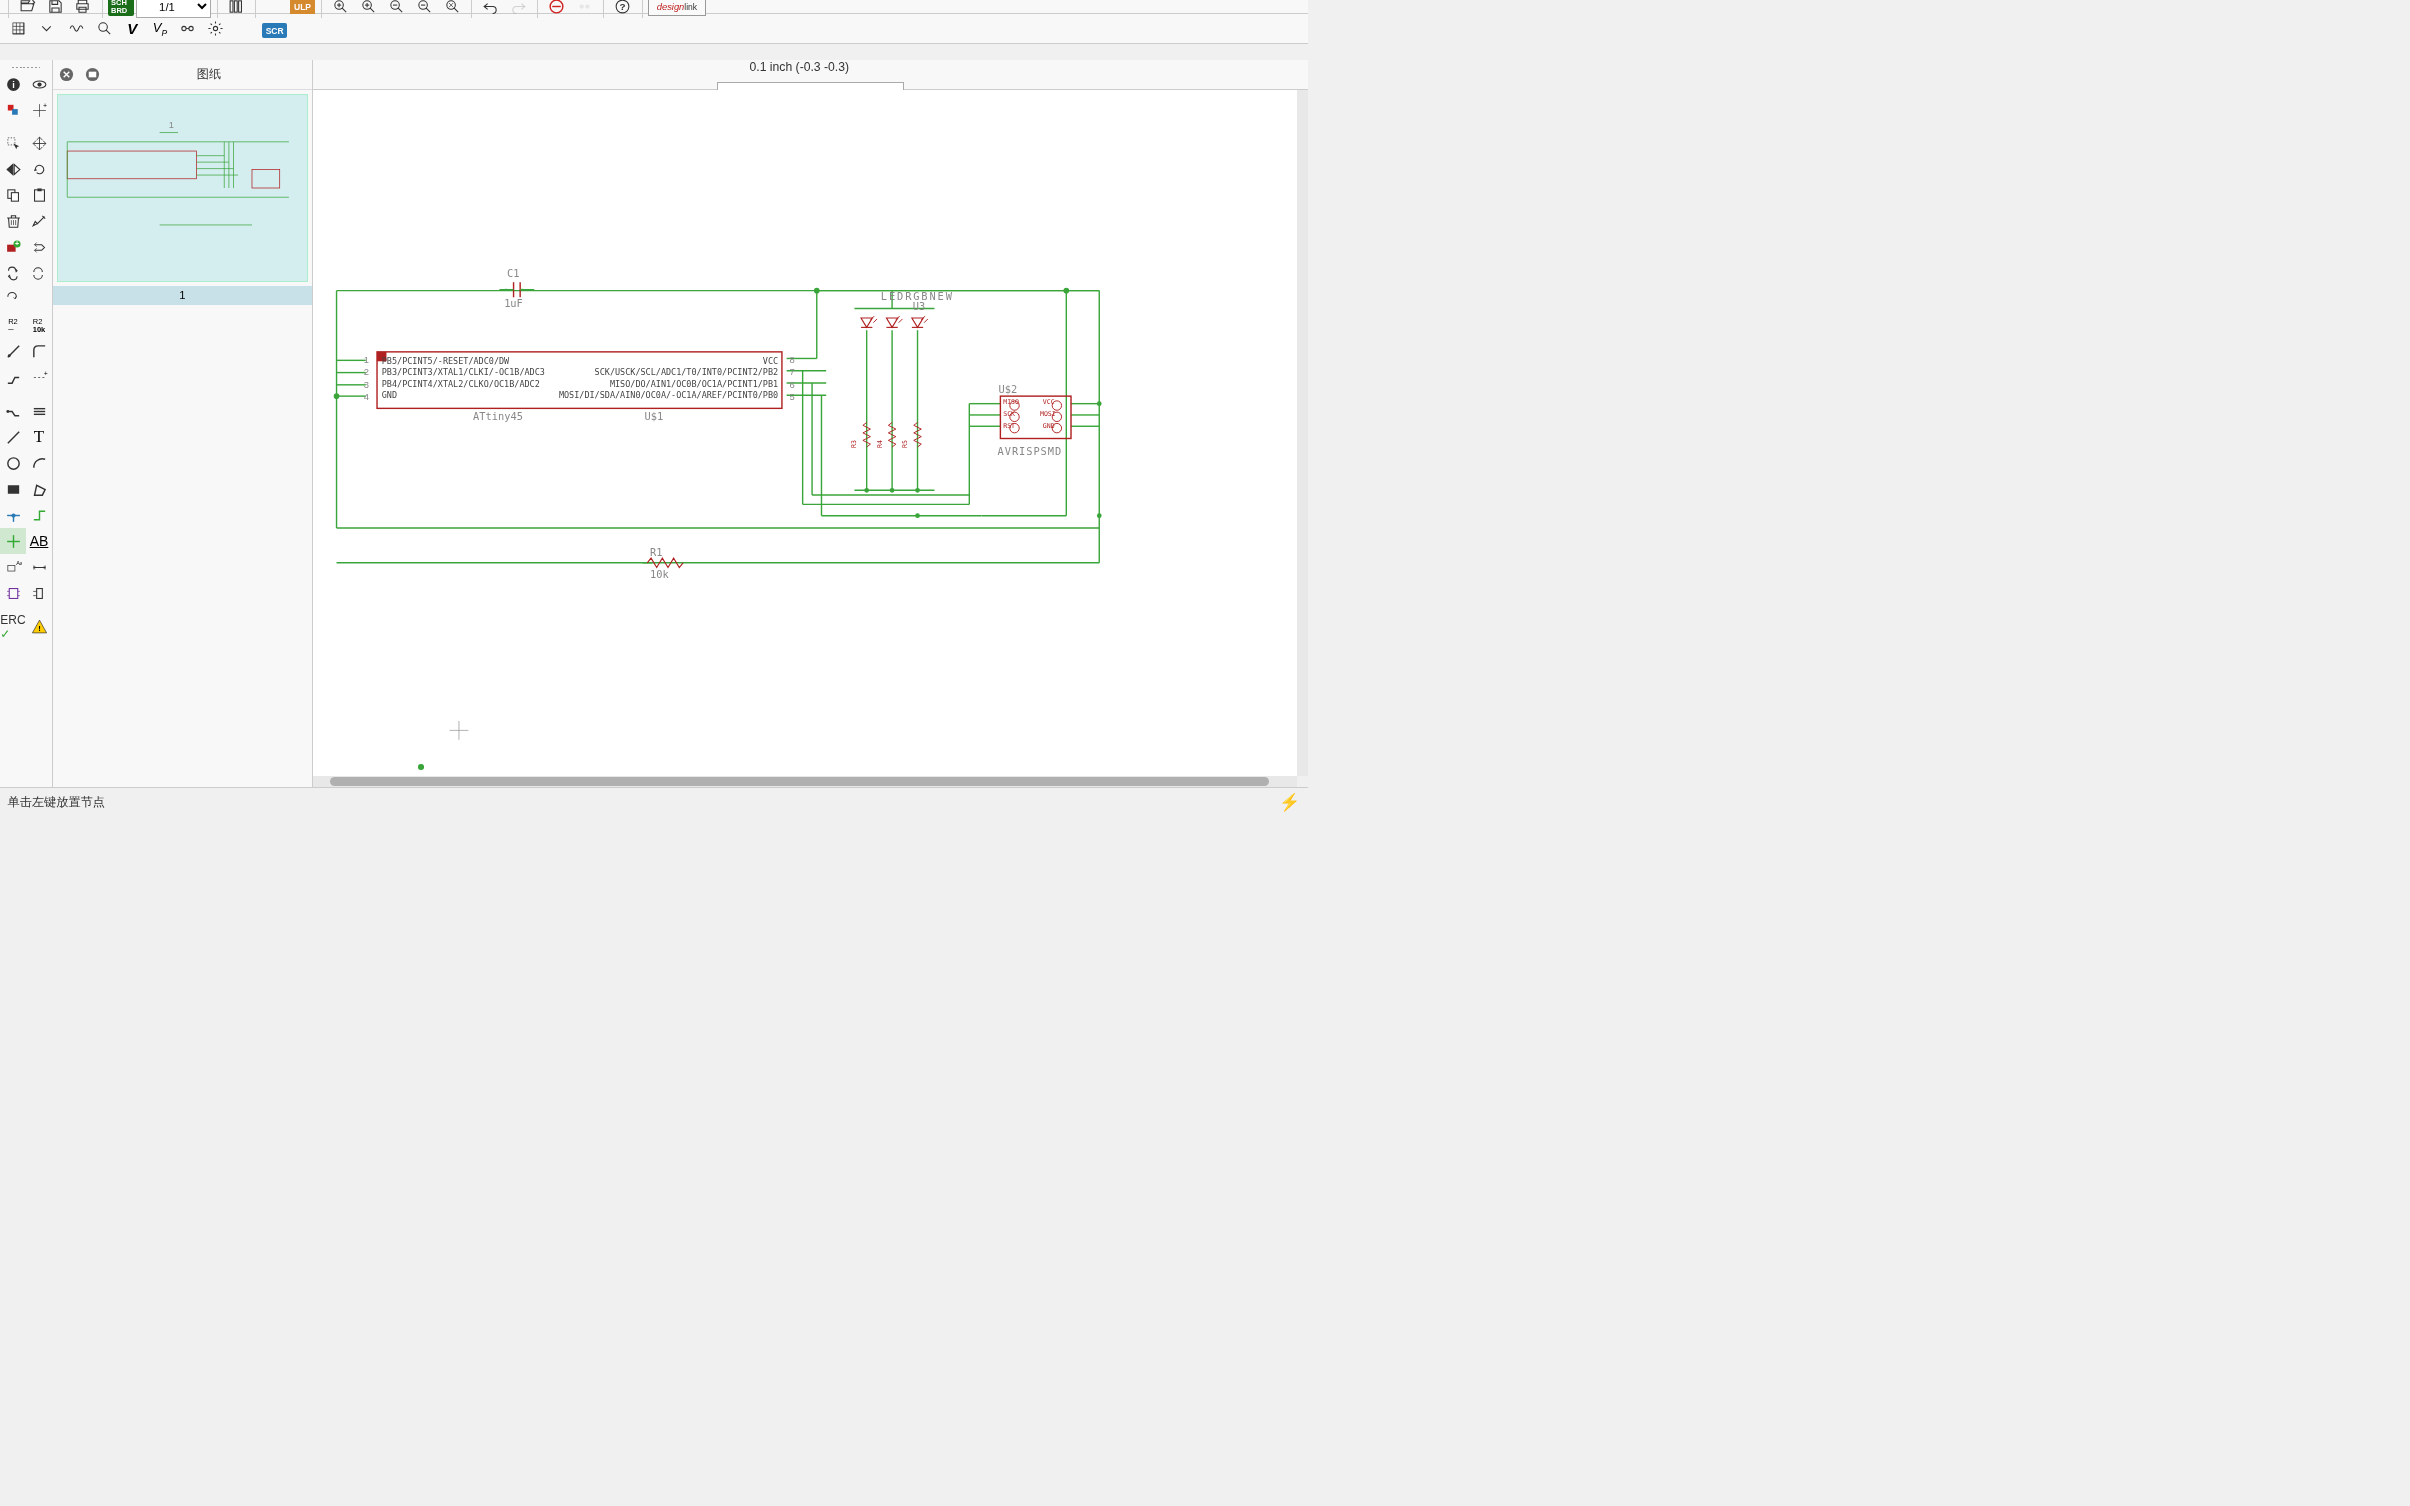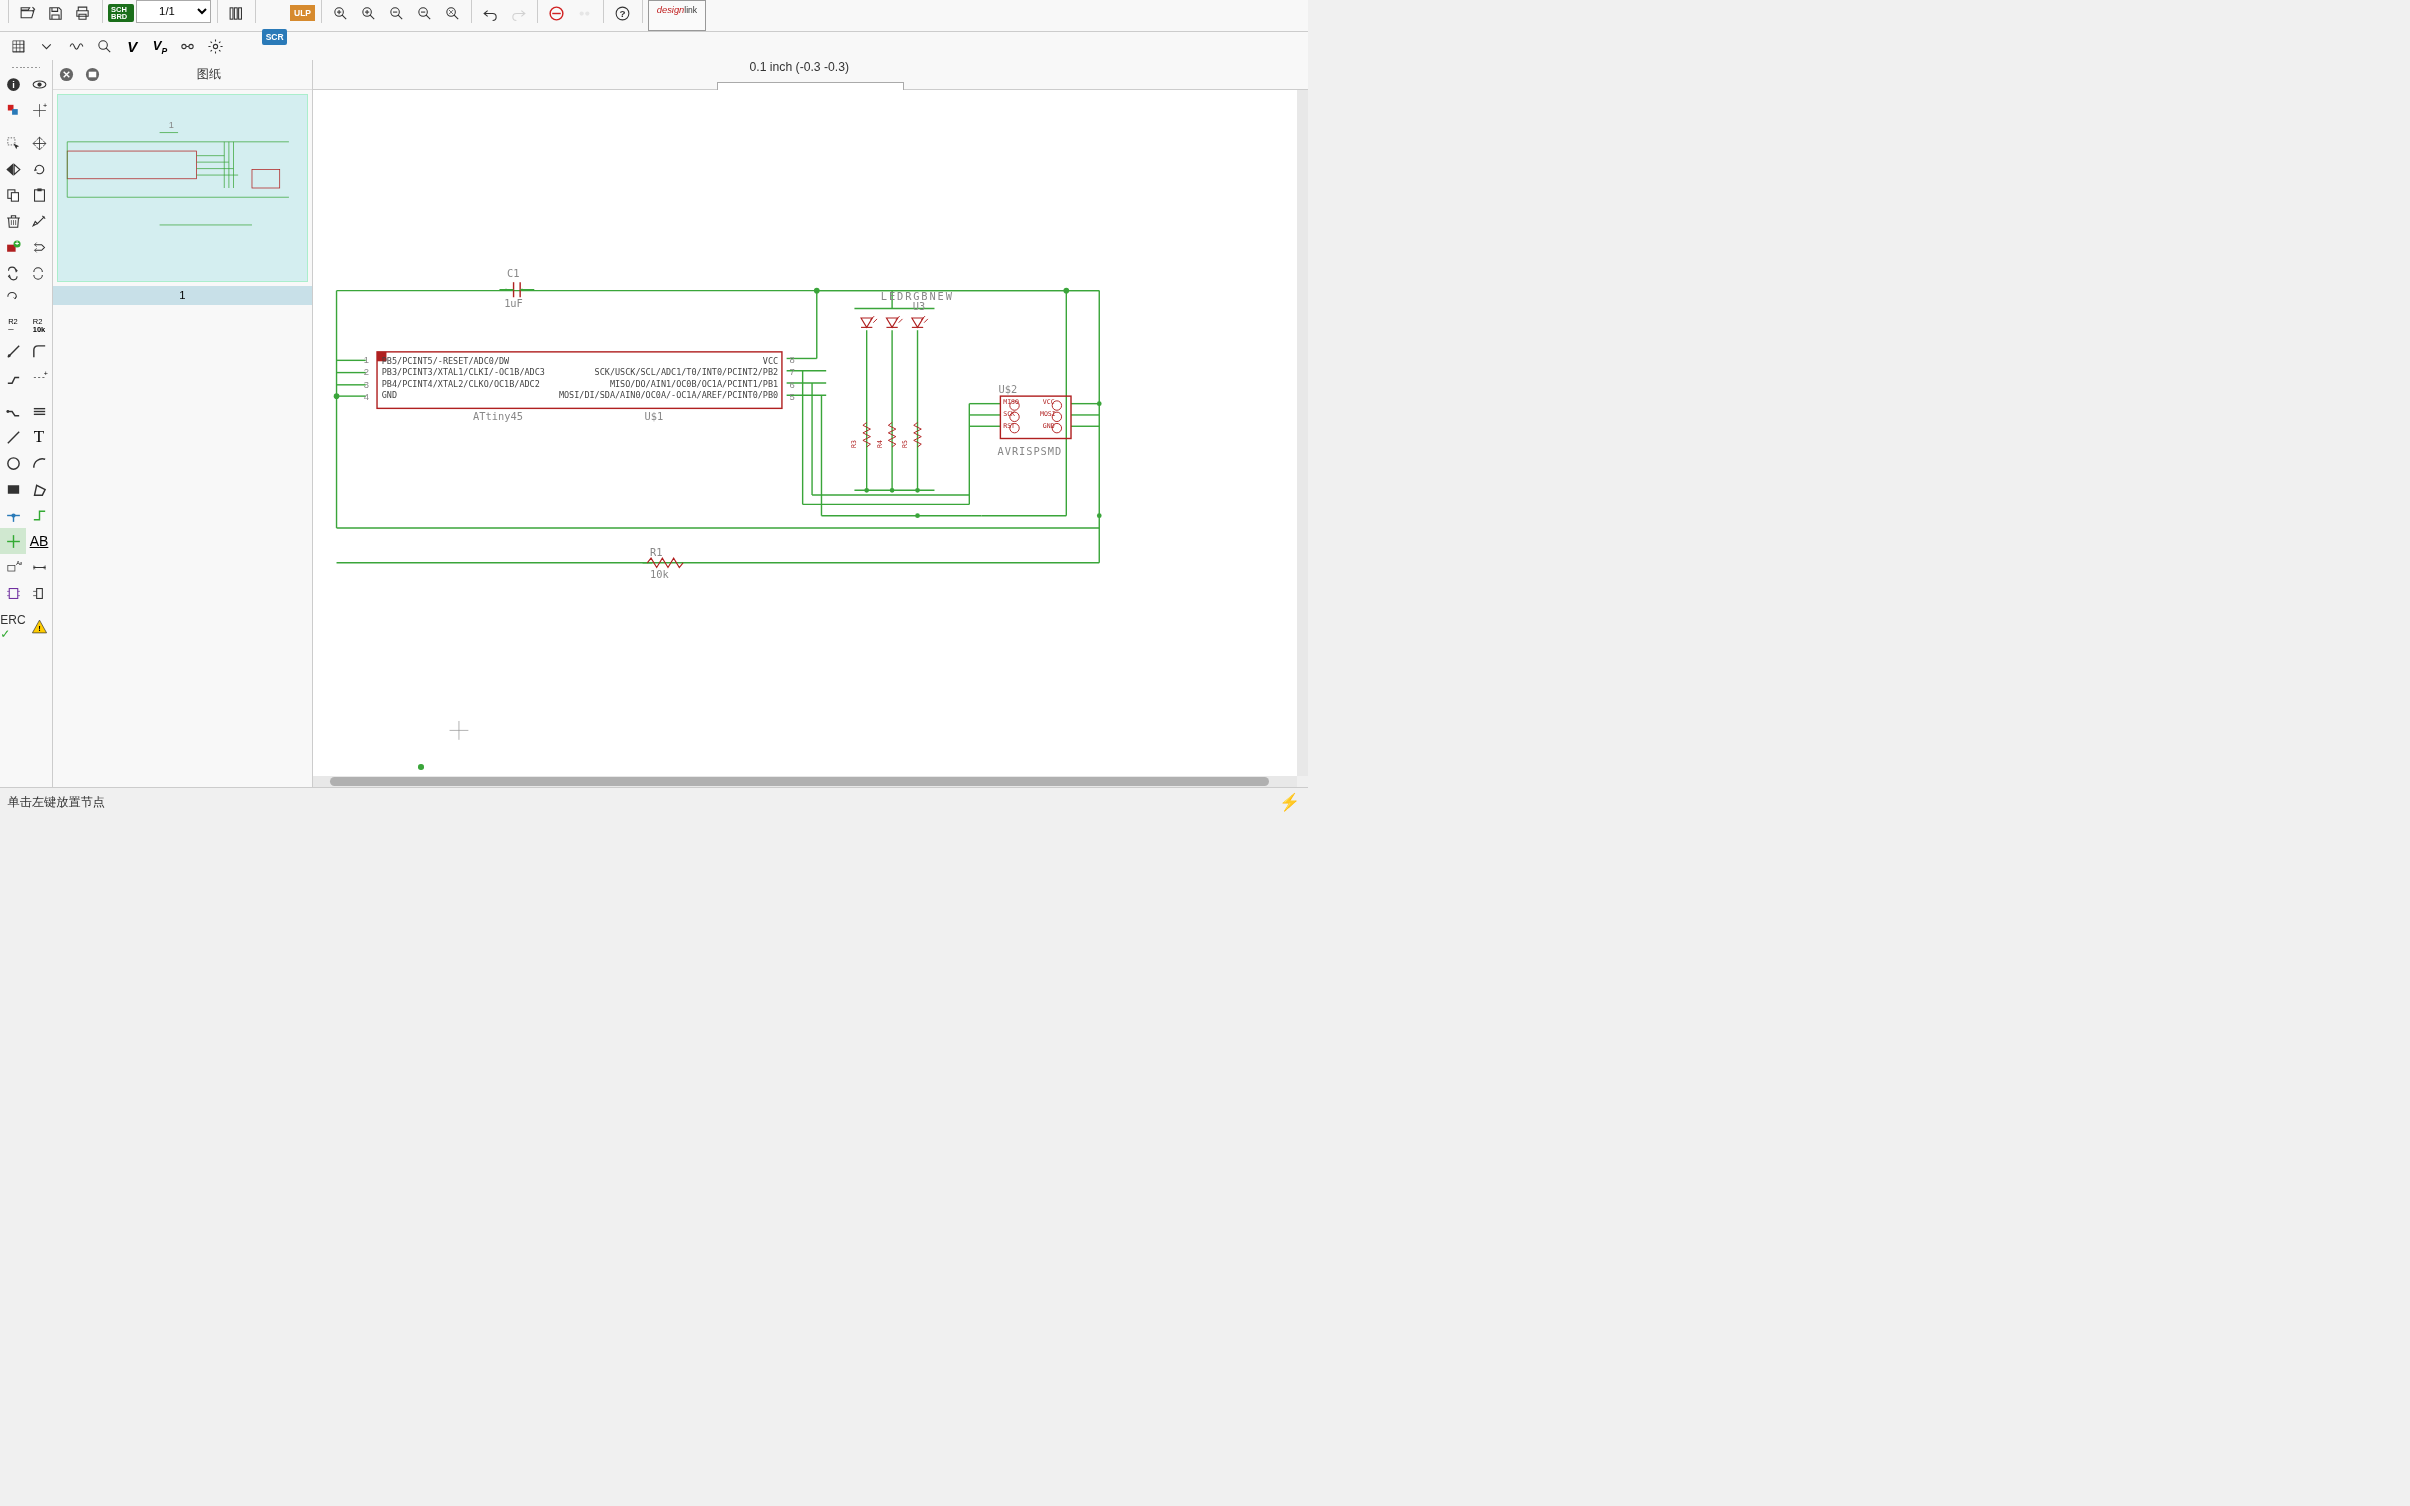--- a/index.html
+++ b/index.html
@@ -1,19 +1,19 @@
 <!DOCTYPE html>
 <html style="font-size:15px"><head>
 <meta charset="utf-8">
 <style>
 * { margin: 0; padding: 0; box-sizing: border-box; }
 body { font-family: Arial, sans-serif; font-size: 11.3px; background: #f0f0f0; width: 1308px; height: 817px; overflow: hidden; position: relative; }
 
 
-.top-toolbar { height: 32px; background: #f8f8f8; border-bottom: 0.9px solid #ccc; display: flex; padding: 0 3.8px; gap: 1.9px; }
+.top-toolbar { height: 14px; background: #f8f8f8; border-bottom: 0.9px solid #ccc; display: flex; align-items: center; padding: 0 3.8px; gap: 1.9px; }
 .top-toolbar .sep { width: 0.9px; height: 22.6px; background: #ccc; margin: 0 3.8px; }
 .tb-btn { width: 26px; height: 26px; display: flex; align-items: center; justify-content: center; cursor: pointer; border-radius: 1.9px; }
 .tb-btn svg { width: 17px; height: 17px; }
 .page-select { width: 75px; height: 22.6px; border: 0.9px solid #aaa; background: white; padding: 0 18px; font-size: 11.3px; }
 .scr-btn { background: #2a7ab8; color: white; font-size: 8.5px; font-weight: bold; padding: 2.8px 3.8px; border-radius: 1.9px; margin-top: 48px; }
 .ulp-btn { background: #d68a2e; color: white; font-size: 8.5px; font-weight: bold; padding: 2.8px 3.8px; border-radius: 0; }
 .brd-btn { background: #1a6e1a; color: white; font-size: 7.5px; font-weight: bold; padding: 1.9px 2.8px; border-radius: 1.9px; line-height: 1; }
 .design-link { border: 0.9px solid #999; padding: 2.8px 7.5px; font-size: 9.4px; cursor: pointer; background: #fafafa; }
 .design-link .d1 { color: #c02020; font-style: italic; }
 .design-link .d2 { color: #333; font-size: 8.5px; }
@@ -209,21 +209,21 @@
   <div class="tb-btn">
       <svg viewBox="0 0 24 24">
         <circle cx="10" cy="10" r="6" fill="none" stroke="#333" stroke-width="1.5"></circle>
         <line x1="14" y1="14" x2="20" y2="20" stroke="#333" stroke-width="1.5"></line>
       </svg>
     </div>
   <div class="tb-btn">
       <span style="font-size:15px;font-weight:bold;font-style:italic">V</span>
     </div>
   <div class="tb-btn">
-      <span style="font-size:13px;font-weight:bold;font-style:italic">V<sub style="font-size:8.5px">P</sub></span>
+      <span style="font-size:13px;font-weight:normal;font-style:italic">V<sub style="font-size:8.5px">P</sub></span>
     </div>
   <div class="tb-btn">
       <svg viewBox="0 0 24 24">
         <circle cx="7" cy="12" r="3" fill="none" stroke="#333" stroke-width="1.5"></circle>
         <circle cx="17" cy="12" r="3" fill="none" stroke="#333" stroke-width="1.5"></circle>
         <path d="M10 12h4" stroke="#333" stroke-width="1.5"></path>
       </svg>
     </div>
   <div class="tb-btn">
       <svg viewBox="0 0 24 24">

